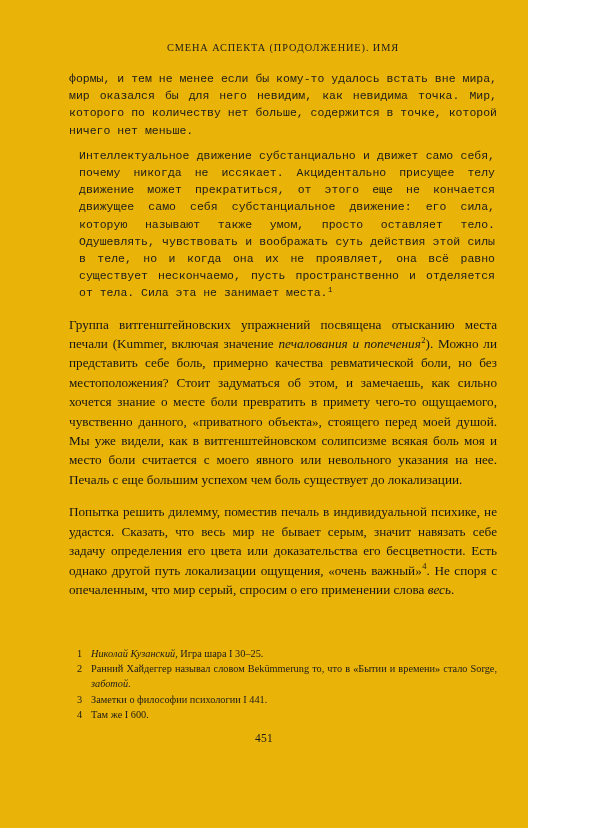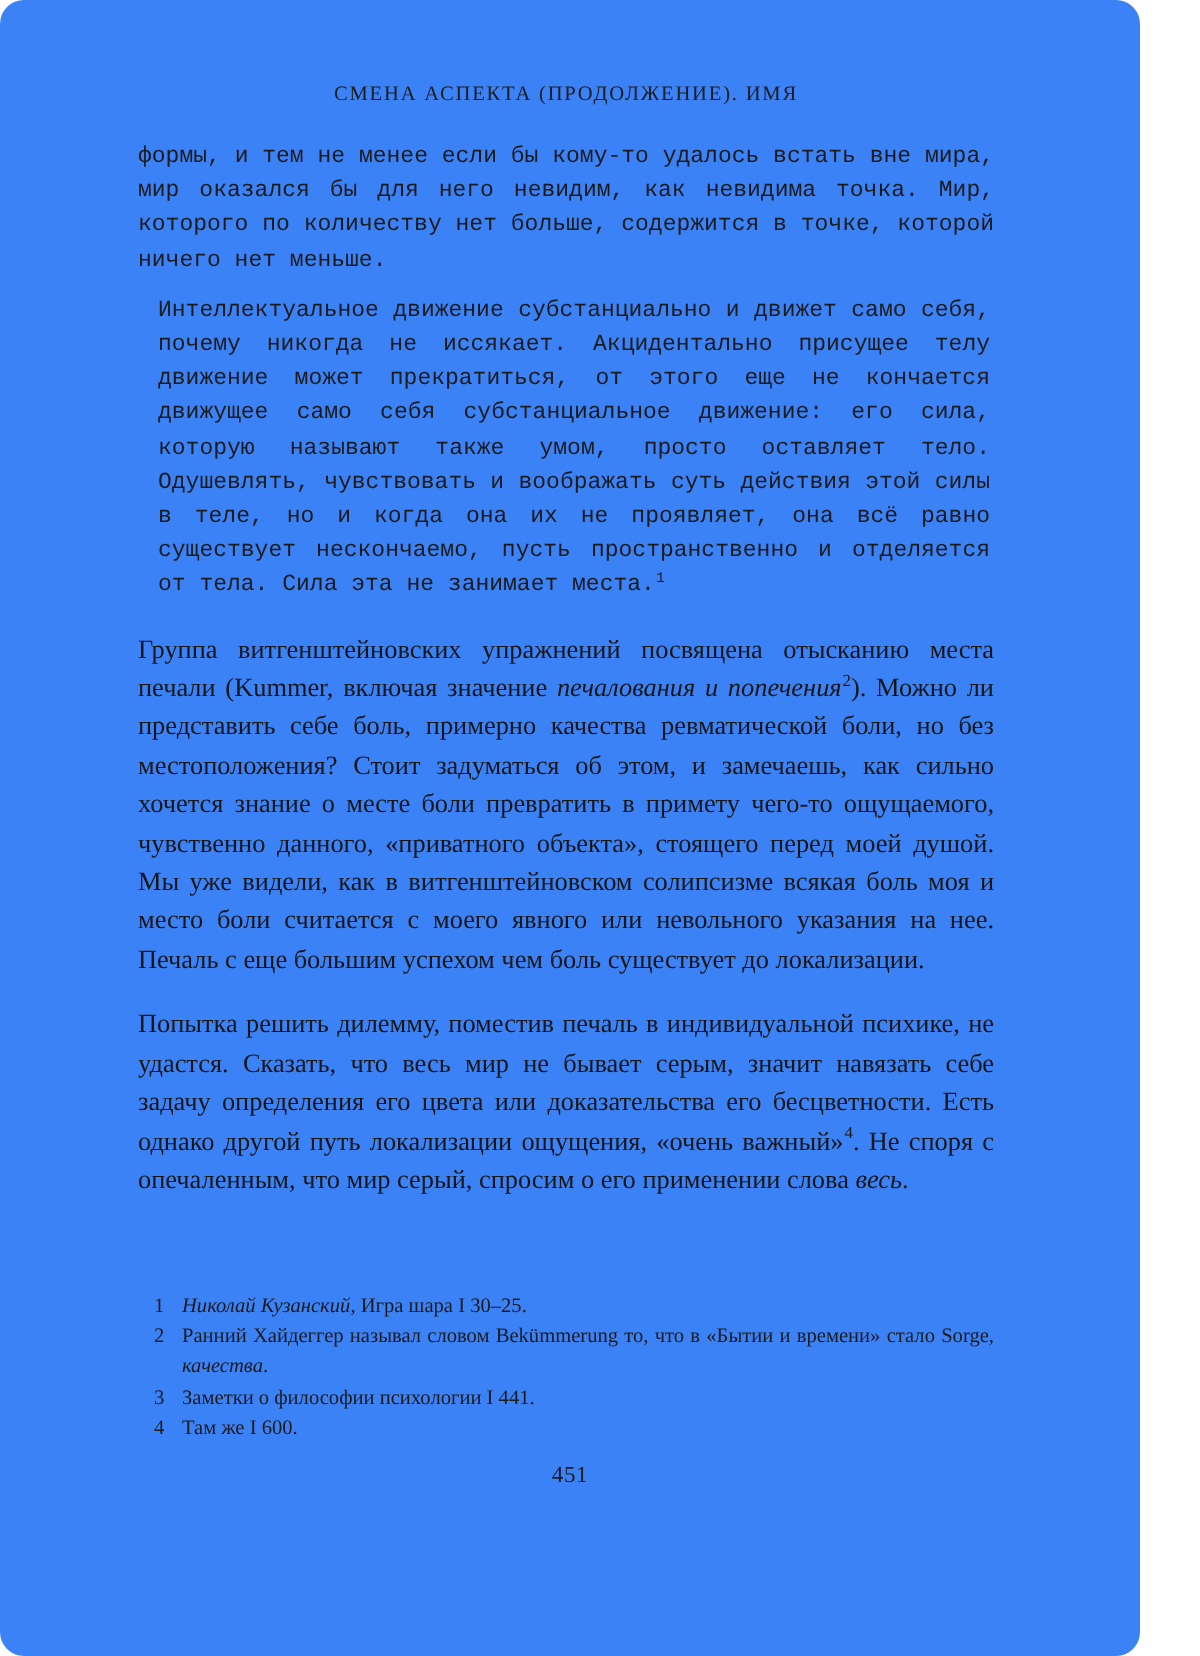--- a/index.html
+++ b/index.html
@@ -9,26 +9,25 @@
   }
   body {
     width: 600px;
     height: 828px;
     font-family: "Liberation Serif", "DejaVu Serif", serif;
     color: #1a1a1a;
     -webkit-font-smoothing: antialiased;
   }
   .page {
     position: relative;
-    width: 570px;
+    width: 528px;
     height: 828px;
     box-sizing: border-box;
-    background: #3b82f6;
+    background: #eab308;
     overflow: hidden;
-    border-radius: 12px;
   }
   .content {
     position: absolute;
     left: 69px;
     top: 0;
     width: 428px;
   }
 
   
   .running-head {
@@ -144,21 +143,21 @@
 
   </div>
 
   <div class="footnotes">
 
     <p class="footnote">
       <span class="fn-num">1</span><i>Николай Кузанский</i><span>, Игра шара I 30–25.</span>
     </p>
 
     <p class="footnote">
-      <span class="fn-num">2</span><span>Ранний Хайдеггер называл словом Bekümmerung то, что в «Бытии и времени» стало Sorge, </span><i>качества</i><span>.</span>
+      <span class="fn-num">2</span><span>Ранний Хайдеггер называл словом Bekümmerung то, что в «Бытии и времени» стало Sorge, </span><i>заботой</i><span>.</span>
     </p>
 
     <p class="footnote">
       <span class="fn-num">3</span><span>Заметки о философии психологии I 441.</span>
     </p>
 
     <p class="footnote">
       <span class="fn-num">4</span><span>Там же I 600.</span>
     </p>
 

